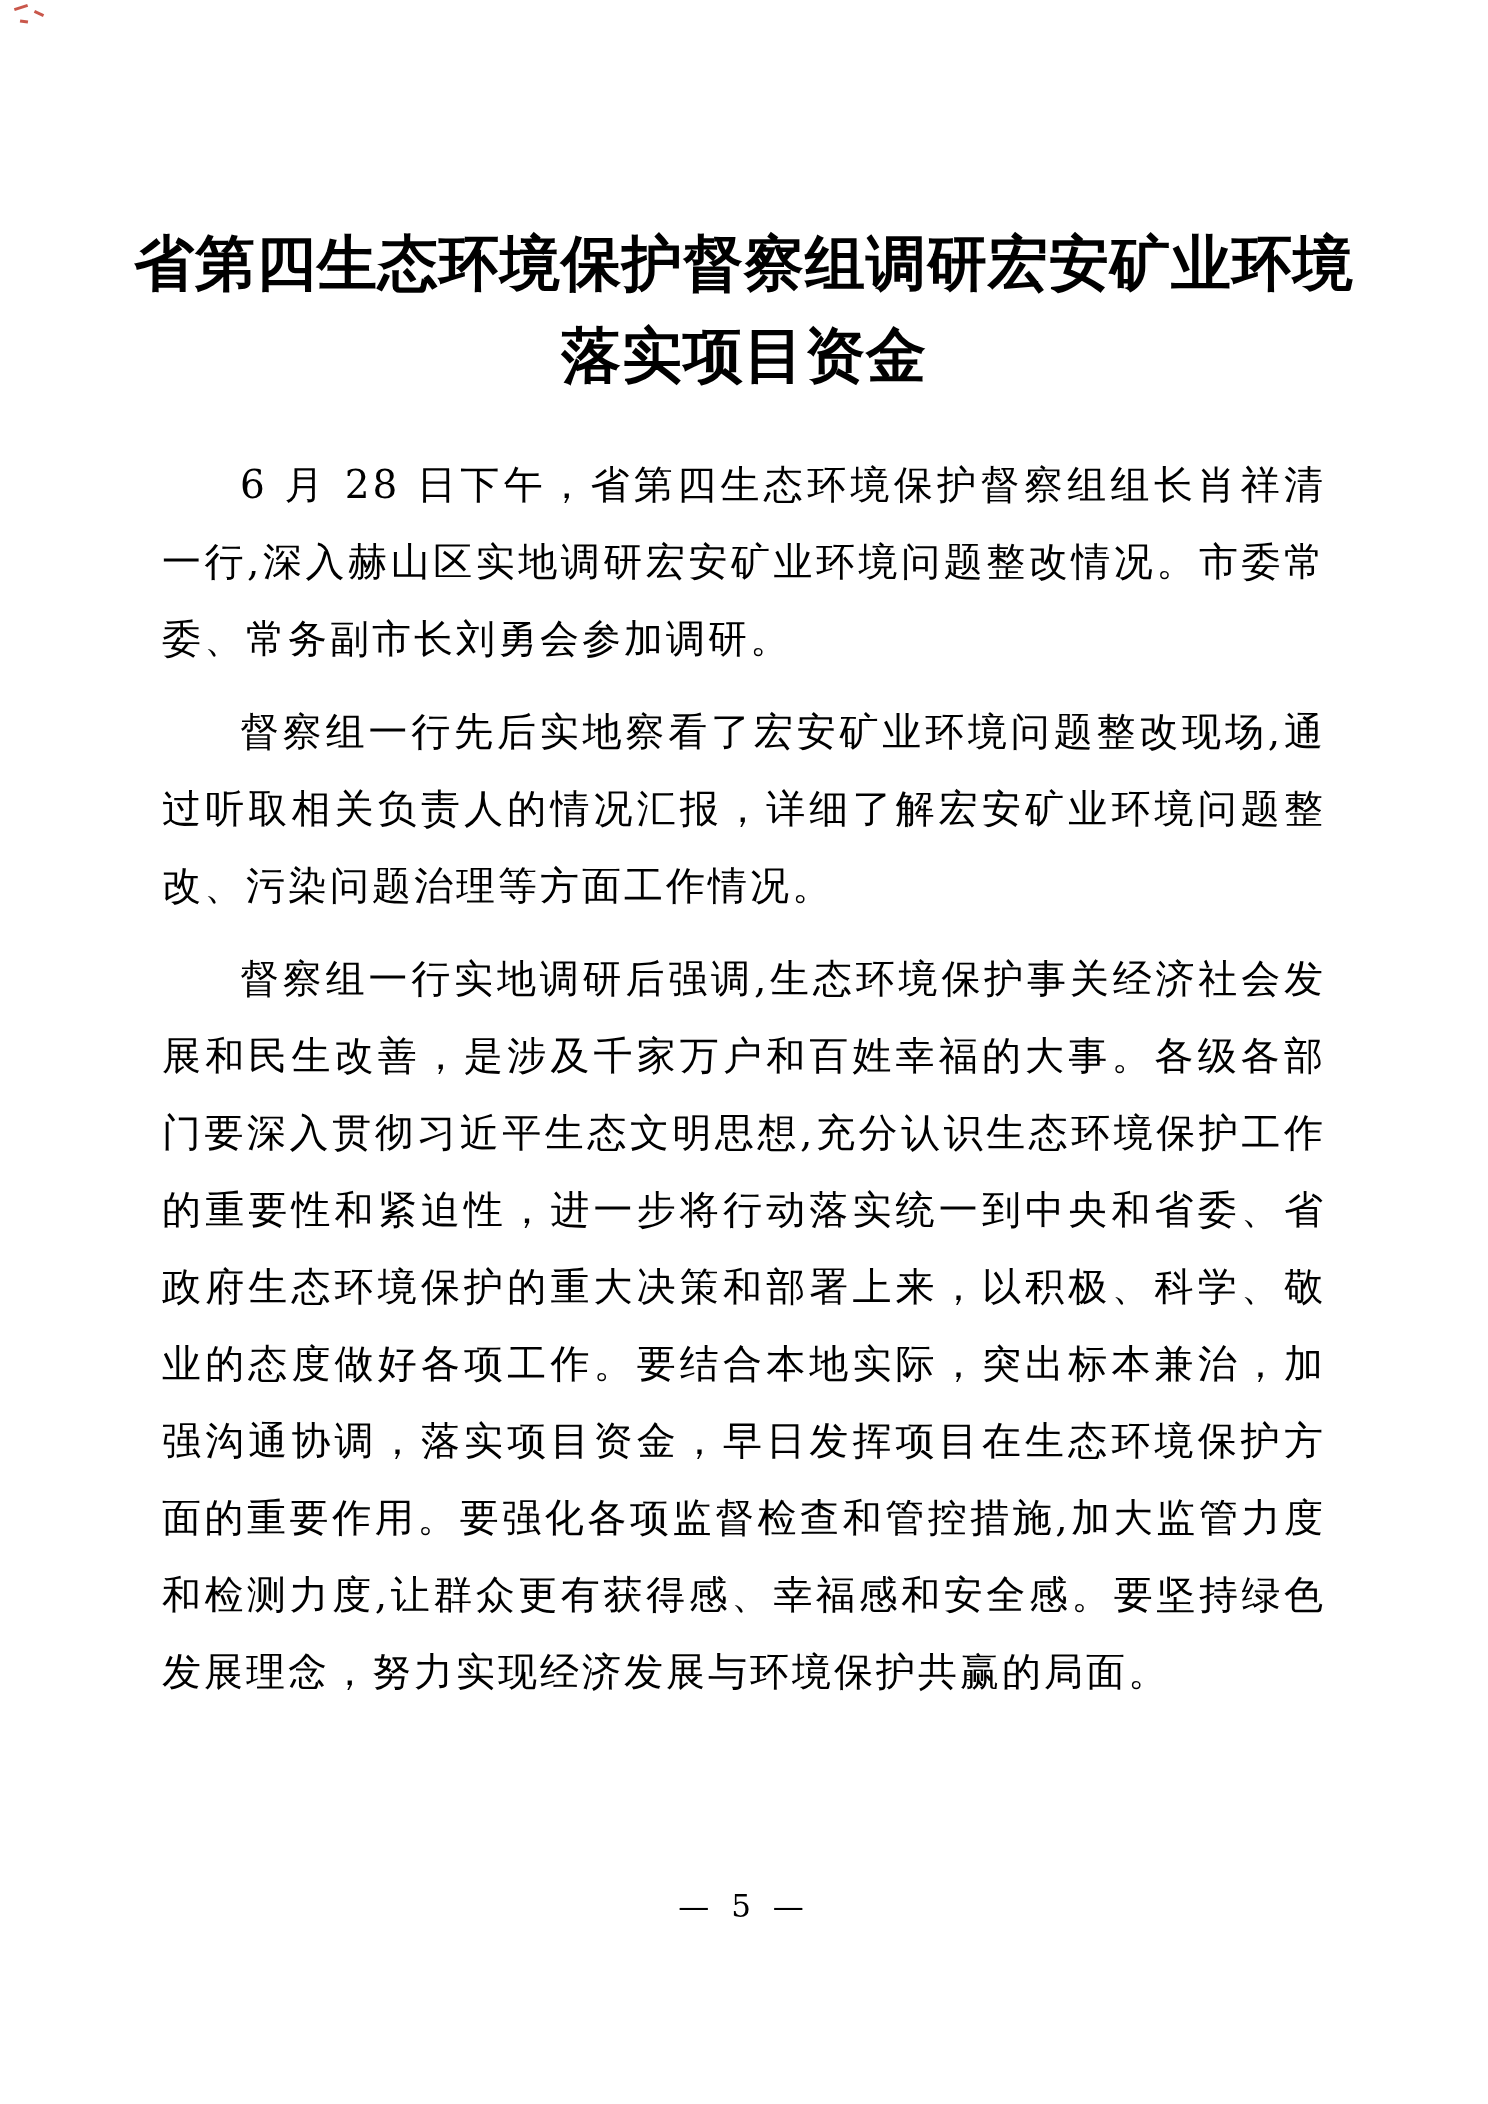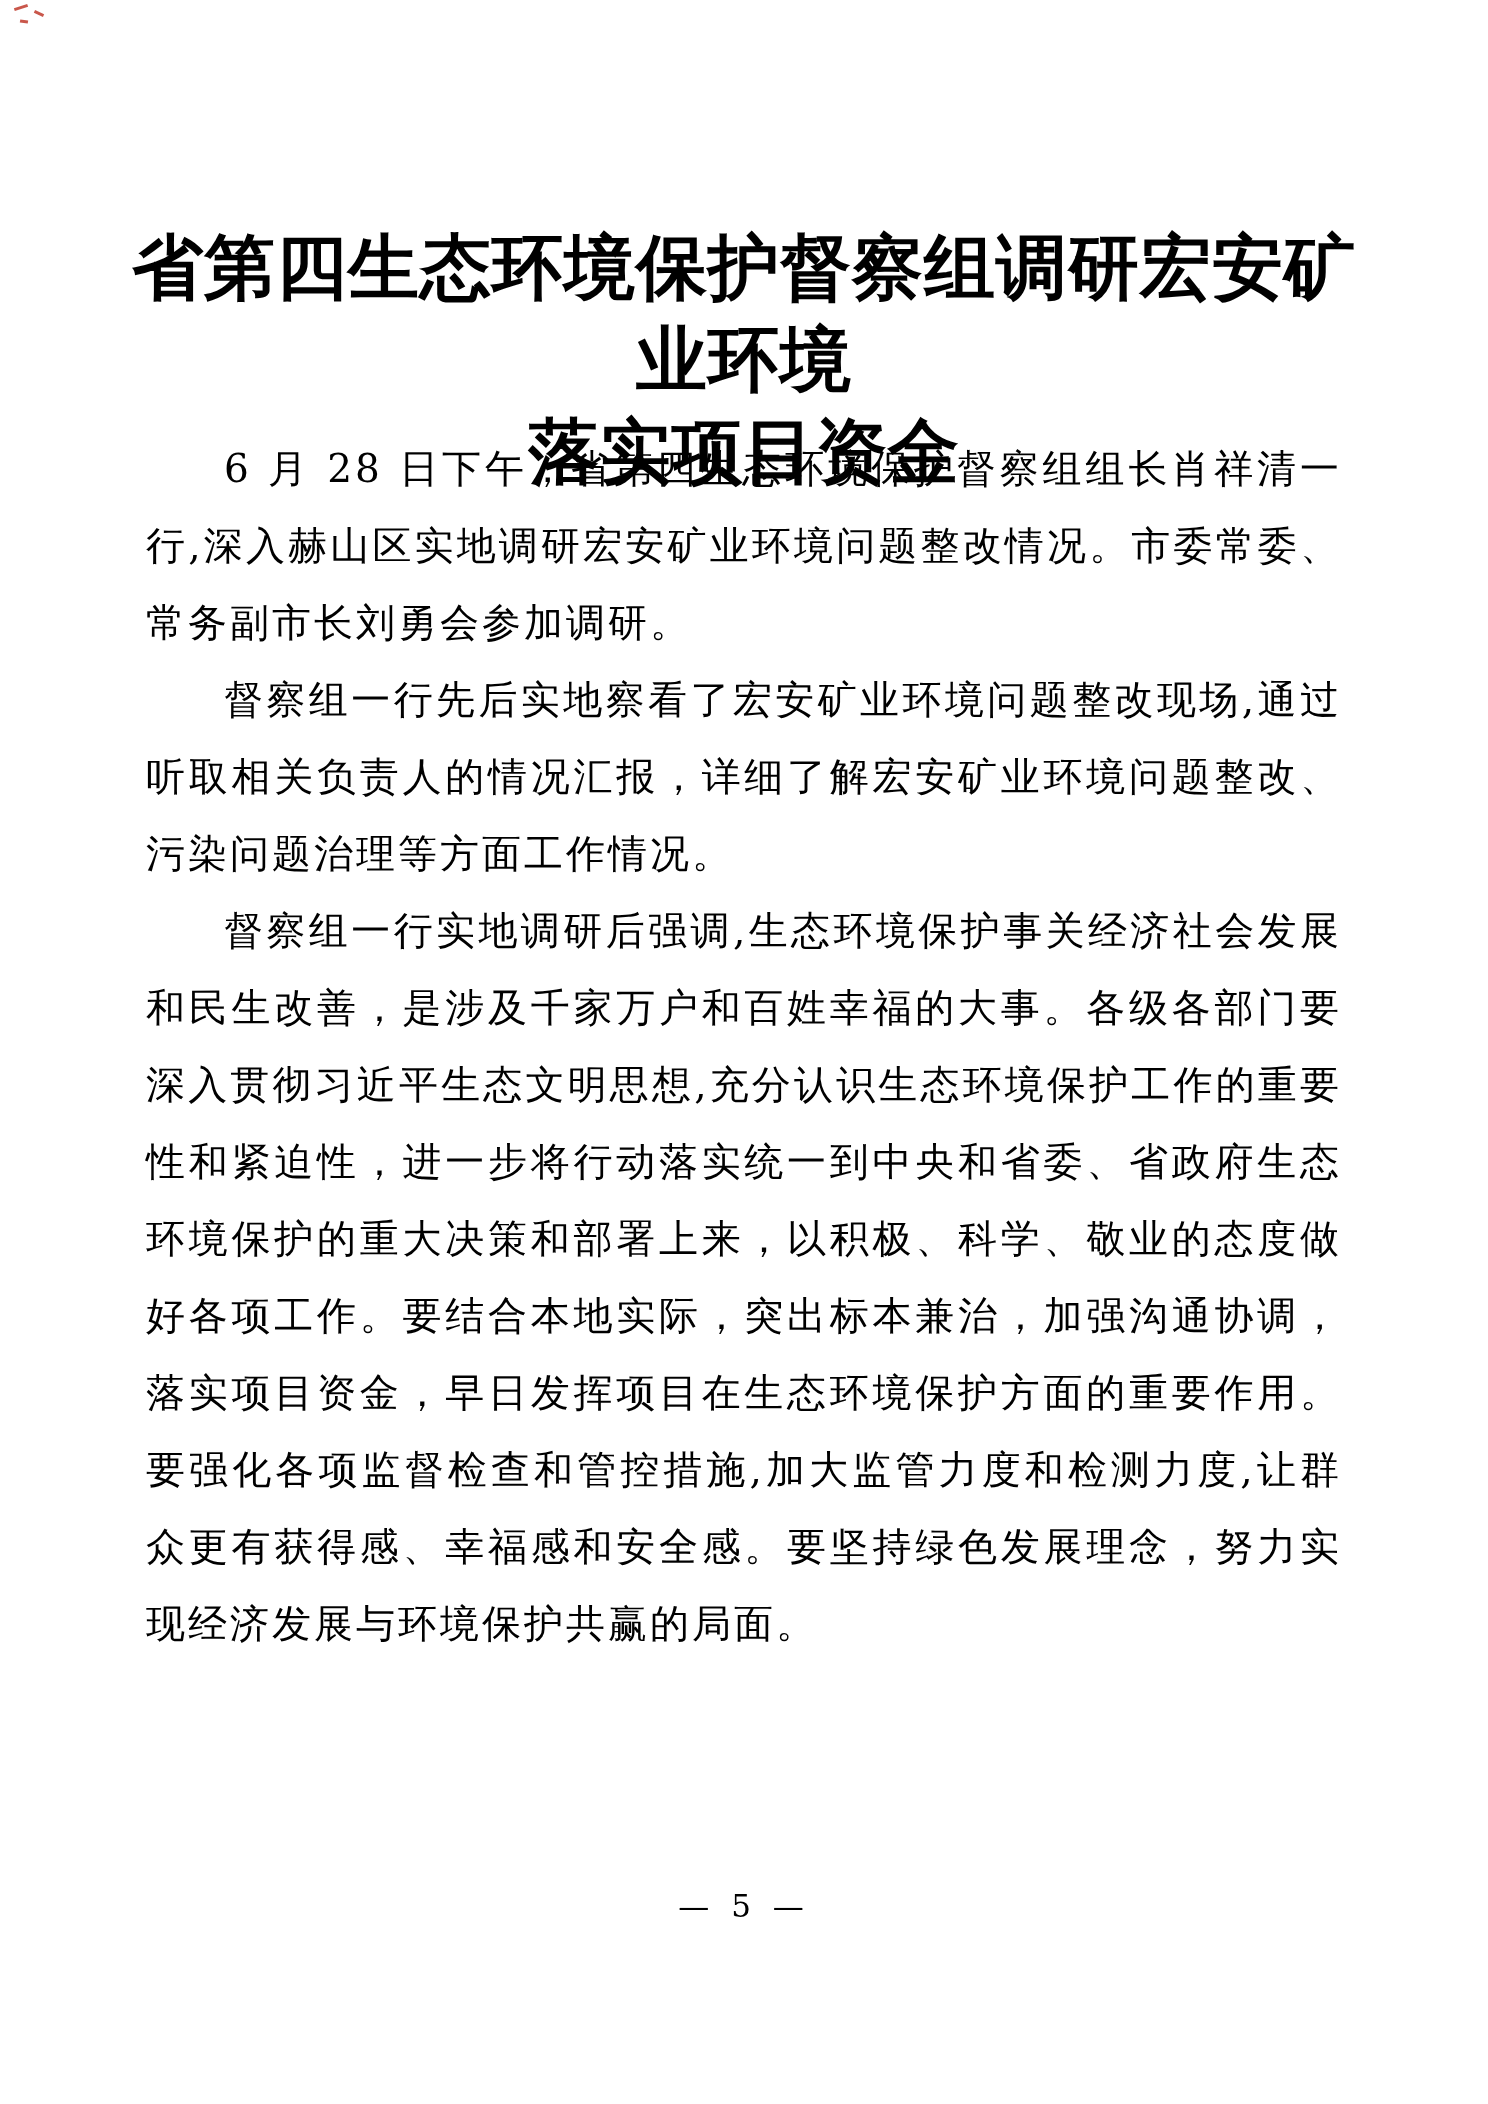--- a/index.html
+++ b/index.html
@@ -35,42 +35,42 @@
   .artifact i:nth-child(3) { left: 6px; top: 16px; width: 8px;  height: 3px; transform: rotate(8deg); }
 
   .title {
     margin: 0;
     padding: 0;
     position: absolute;
     top: 222px;
     left: 100px;
     width: 1288px;
     text-align: center;
-    font-size: 71px;
+    font-size: 60px;
     font-weight: bold;
     line-height: 92px;
     letter-spacing: 1px;
-    font-family: Liberation Sans, sans-serif;
+    font-family: Liberation Mono, monospace;
   }
   .title .title-line {
     display: block;
   }
   .content {
     position: absolute;
     top: 430px;
     left: 146px;
     width: 1196px;
     font-size: 39px;
     line-height: 77px;
     letter-spacing: 3px;
     text-align: justify;
     text-justify: inter-ideograph;
   }
   .content p {
-    margin: 0;
+    margin: 16px;
     padding: 0;
     text-indent: 2em;
   }
   .footer {
     position: absolute;
     top: 1888px;
     left: 146px;
     width: 1196px;
     text-align: center;
     font-size: 31px;

